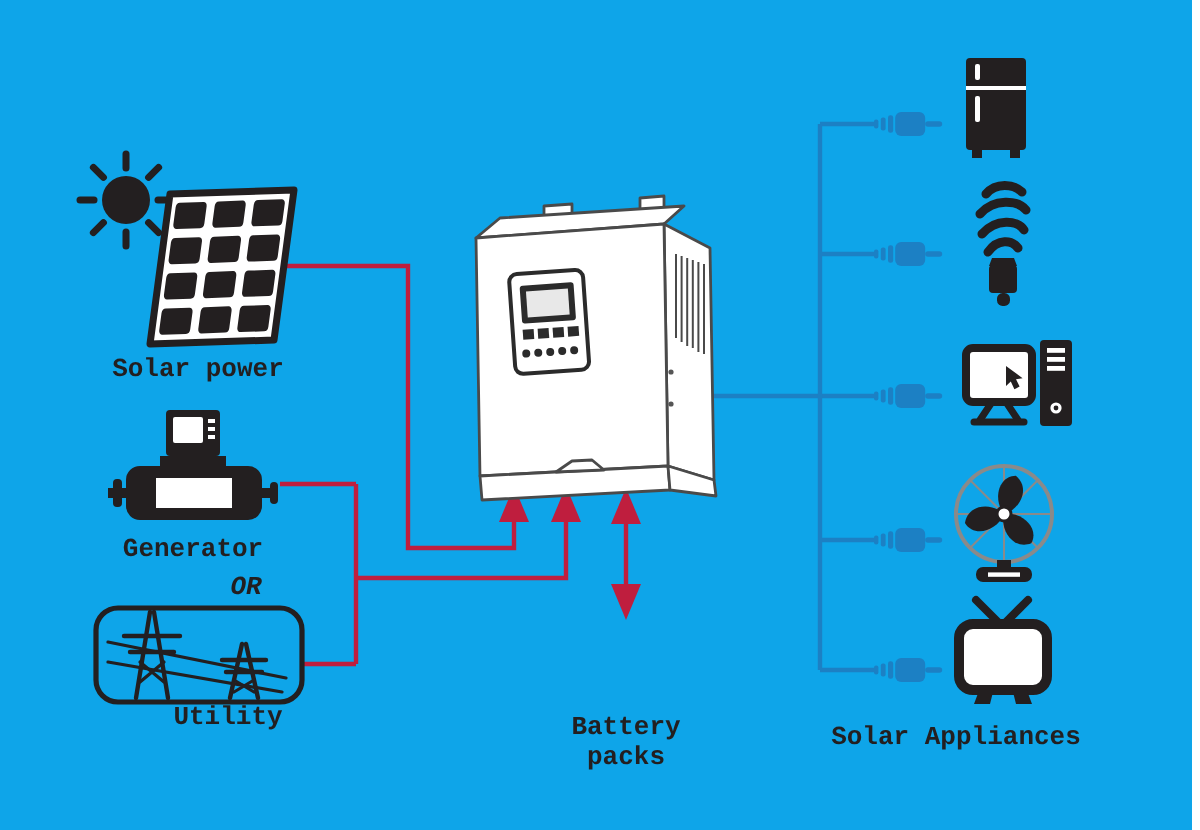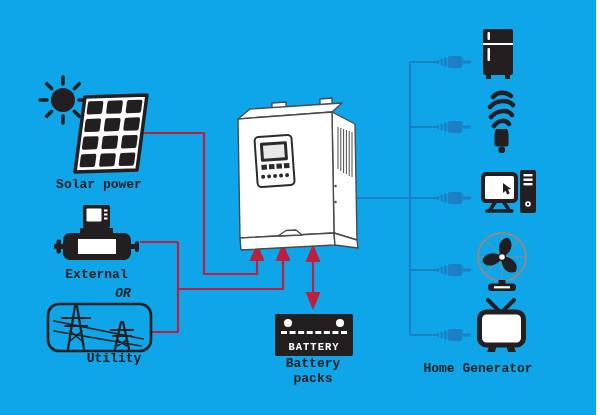--- a/index.html
+++ b/index.html
@@ -104,21 +104,21 @@
       <rect x="50" y="13.5" width="3.5" height="2" fill="#fff"></rect>
       <rect x="26" y="24" width="33" height="5"></rect>
       <rect x="9" y="29" width="68" height="27" rx="7"></rect>
       <rect x="24" y="35" width="38" height="15" fill="#fff"></rect>
       <rect x="0" y="40" width="9" height="5"></rect>
       <rect x="2.5" y="35.5" width="4.5" height="14" rx="2"></rect>
       <rect x="77" y="40" width="8" height="5"></rect>
       <rect x="81" y="37" width="4" height="11" rx="2"></rect>
     </svg>
   </div>
-  <div class="label" style="left:44px;top:267px;width:105px;">External</div>
+  <div class="label" style="left:44px;top:267px;width:105px;">Generator</div>
   <div class="label or" style="left:103px;top:286px;width:40px;">OR</div>
 
   <div class="icon" style="left:44px;top:296px;">
     <svg width="112" height="60" viewBox="0 0 112 60" fill="none" stroke="var(--ink,#231f20)" stroke-width="2.2" stroke-linecap="round">
       <rect x="4" y="8" width="103" height="47" rx="11" stroke-width="2.6"></rect>
       <path d="M10,25 L99,43" stroke-width="1.6"></path>
       <path d="M10,35 L97,50" stroke-width="1.6"></path>
       <path d="M24,53 L31,10 M40,53 L33,10"></path>
       <path d="M18,22 H46 M21,30 H43"></path>
       <path d="M26,45 L38,35 M26,35 L38,45" stroke-width="1.6"></path>
@@ -161,26 +161,20 @@
           <circle cx="40" cy="82" r="2" fill="#2b2b2b"></circle>
         <circle cx="46" cy="82" r="2" fill="#2b2b2b"></circle>
           <circle cx="52" cy="82" r="2" fill="#2b2b2b"></circle>
         <circle cx="58" cy="82" r="2" fill="#2b2b2b"></circle>
       </g>
       <circle cx="107.5" cy="92" r="1.3" fill="#555"></circle>
       <circle cx="107.5" cy="108" r="1.3" fill="#555"></circle>
     </svg>
   </div>
 
-  <div class="battery">
-    <div class="term l"></div>
-    <div class="term r"></div>
-    <div class="dash"></div>
-    <div class="txt">BATTERY</div>
-  </div>
   <div class="caption2">
     <div>Battery packs</div>
   </div>
 
   <div class="icon" style="left:482px;top:29px;">
     <svg width="32" height="52" viewBox="0 0 32 52" fill="var(--ink,#231f20)">
       <rect x="1" y="0" width="30" height="46" rx="2"></rect>
       <rect x="1" y="14" width="30" height="2" fill="#fff"></rect>
       <rect x="5.5" y="3" width="2.5" height="8" rx="1" fill="#fff"></rect>
       <rect x="5.5" y="19" width="2.5" height="13" rx="1" fill="#fff"></rect>
@@ -249,15 +243,15 @@
       <g stroke="var(--ink,#231f20)" stroke-width="4" stroke-linecap="round">
         <line x1="24" y1="16" x2="11" y2="3"></line>
         <line x1="24" y1="16" x2="37" y2="3"></line>
       </g>
       <rect x="2.5" y="15" width="44" height="33" rx="7" fill="#fff" stroke="var(--ink,#231f20)" stroke-width="5"></rect>
       <path d="M13,47 l-3,8 h8 l2,-8 z" fill="var(--ink,#231f20)"></path>
       <path d="M36,47 l3,8 h-8 l-2,-8 z" fill="var(--ink,#231f20)"></path>
     </svg>
   </div>
 
-  <div class="label" style="left:408px;top:361px;width:140px;">Home Generator</div>
+  <div class="label" style="left:408px;top:361px;width:140px;">Solar Appliances</div>
 
 </div>
 
 </body></html>

